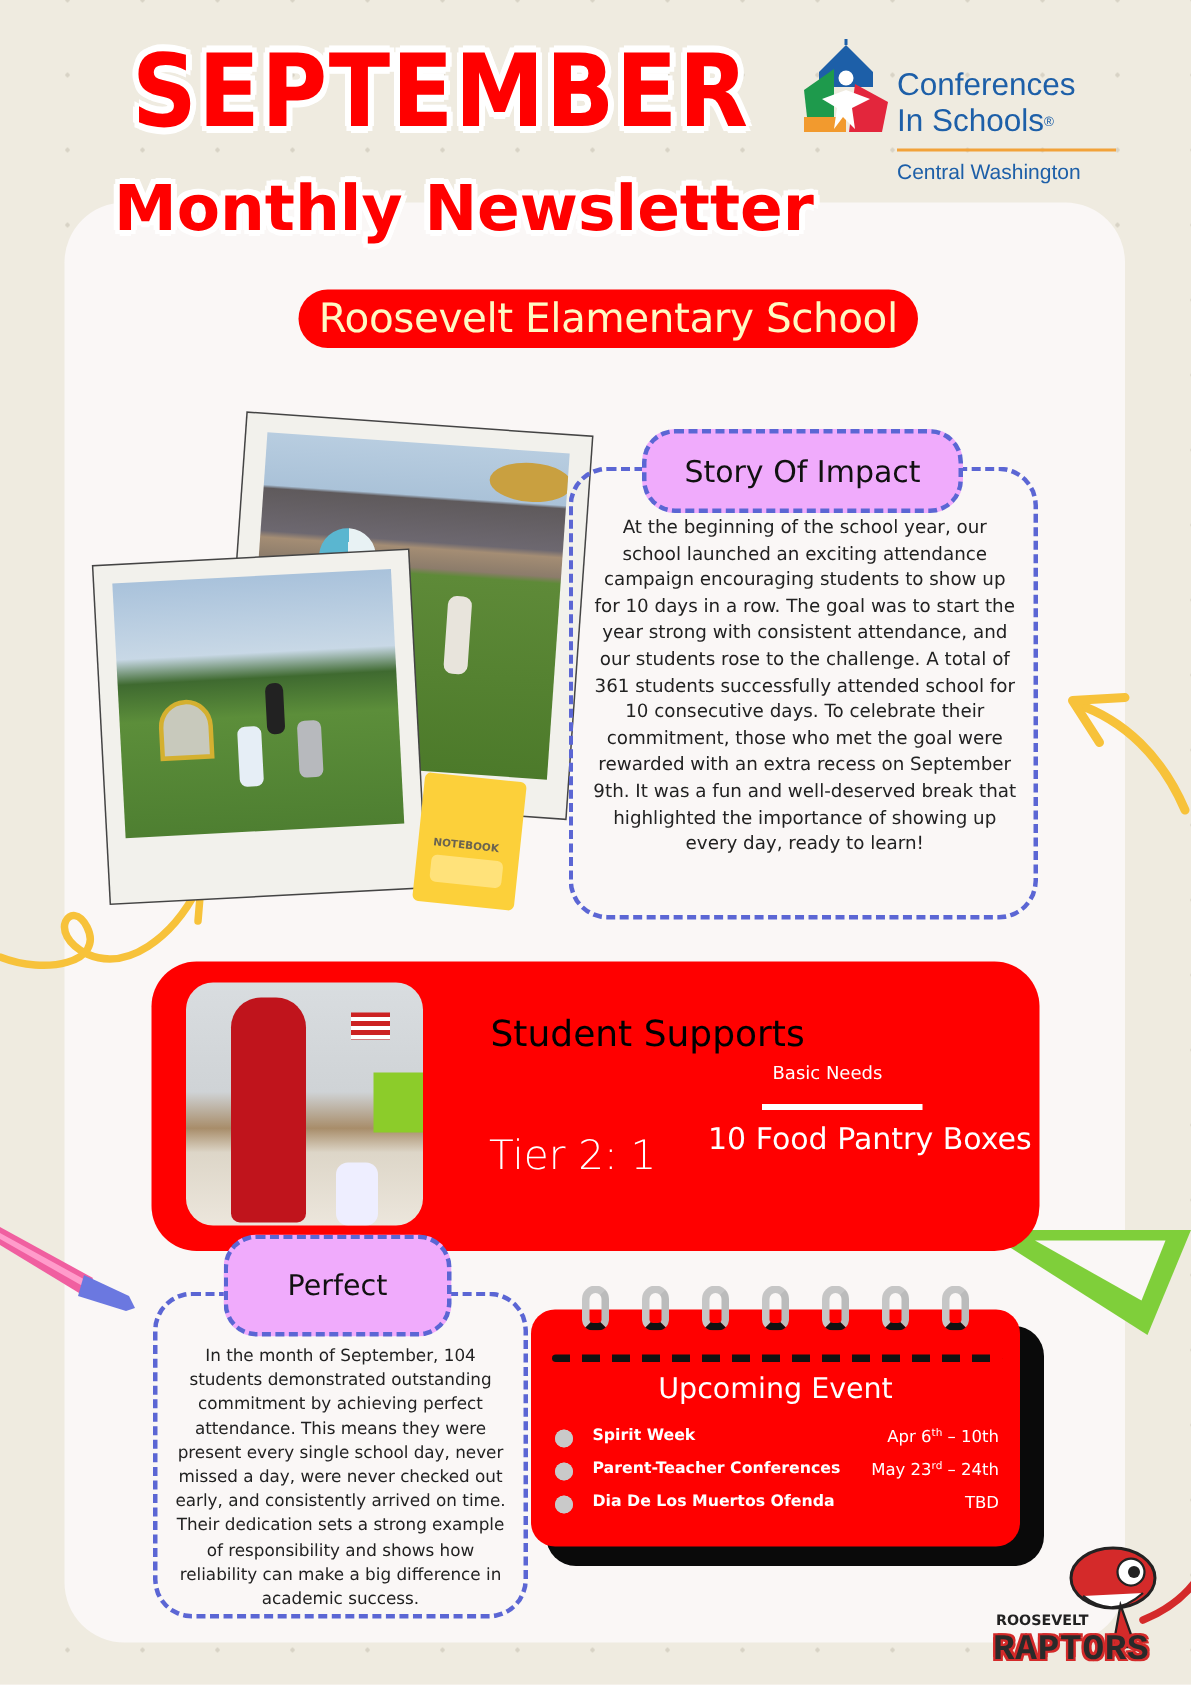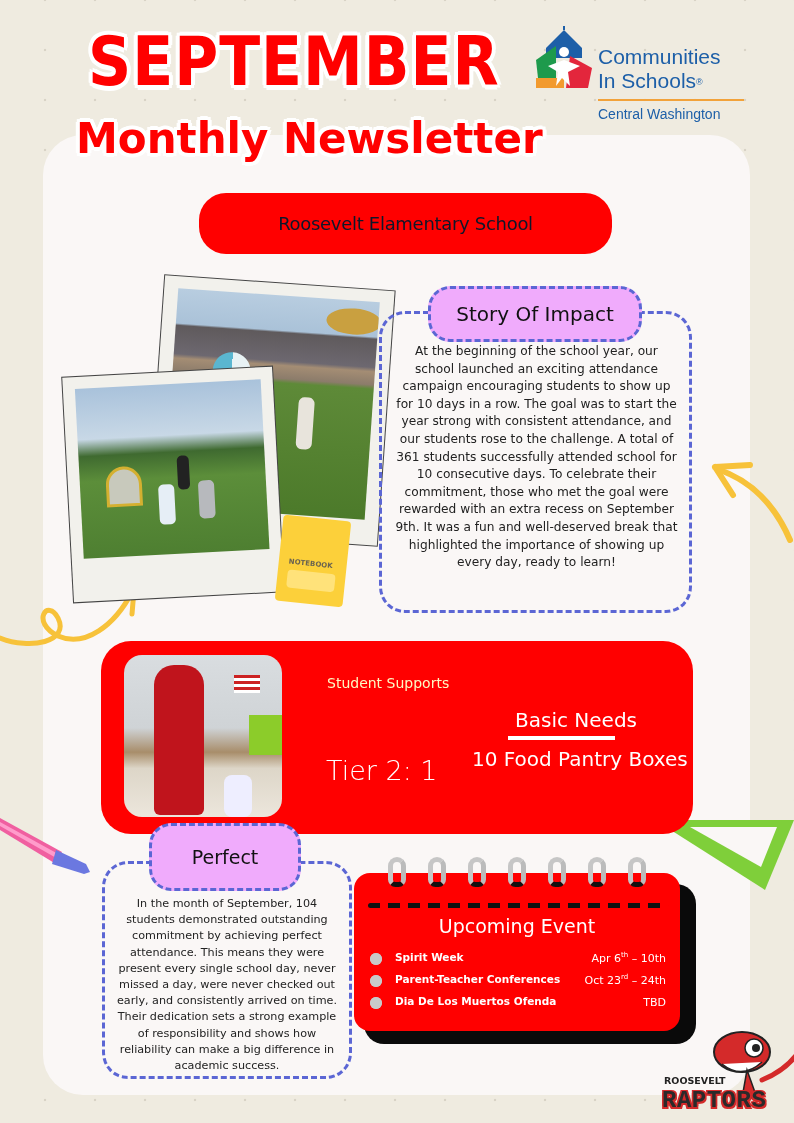--- a/index.html
+++ b/index.html
@@ -39,23 +39,23 @@
   
   .logo { position: absolute; left: 534px; top: 26px; width: 220px; height: 100px; }
   .logo-text1 { position: absolute; left: 64px; top: 20px; font-family: "Liberation Sans", sans-serif; font-size: 21px; color: #1d5fa8; line-height: 1; }
   .logo-text2 { position: absolute; left: 64px; top: 44px; font-family: "Liberation Sans", sans-serif; font-size: 21px; color: #1d5fa8; line-height: 1; }
   .logo-reg { font-size: 9px; vertical-align: middle; }
   .logo-rule { position: absolute; left: 64px; top: 73px; width: 146px; height: 2px; background: #f2a23a; }
   .logo-sub { position: absolute; left: 64px; top: 80px; font-family: "Liberation Sans", sans-serif; font-size: 14px; color: #1d5fa8; }
 
   
   .school-pill {
-    position: absolute; left: 199px; top: 193px; width: 413px; height: 61px;
-    background: #ff0000; border-radius: 27px; color: #0f172a;
-    font-family: "DejaVu Sans", sans-serif; font-size: 18px;
+    position: absolute; left: 199px; top: 193px; width: 413px; height: 39px;
+    background: #ff0000; border-radius: 27px; color: #fef9c3;
+    font-family: "DejaVu Sans", sans-serif; font-size: 27px;
     display: flex; align-items: center; justify-content: center; letter-spacing: -0.3px;
   }
 
   
   .dash-box { position: absolute; border: 3px dashed #5b66d4; border-radius: 26px; }
   .dash-label {
     position: absolute; background: #f0abfc; border: 3px dashed #5b66d4; border-radius: 22px;
     display: flex; align-items: center; justify-content: center; text-align: center;
     font-family: "DejaVu Sans", sans-serif; color: #111;
   }
@@ -78,23 +78,23 @@
   .notebook { position: absolute; left: 279px; top: 518px; width: 68px; height: 86px; background: #fcd03a; border-radius: 4px; transform: rotate(6deg); }
   .notebook-label { position: absolute; left: 10px; top: 42px; font-size: 7px; font-weight: bold; color: #6a6350; font-family: "DejaVu Sans", sans-serif; }
 
   
   .supports {
     position: absolute; left: 101px; top: 641px; width: 592px; height: 193px;
     background: #ff0000; border-radius: 30px;
   }
   .supports-photo { position: absolute; left: 23px; top: 14px; width: 158px; height: 162px; border-radius: 18px; overflow: hidden;
     background: linear-gradient(180deg, #d9dde0 0%, #cfd3d6 45%, #a88d6a 60%, #ddd6c8 70%, #ece6dc 100%); }
-  .supports-title { position: absolute; left: 226px; top: 34px; color: #fef9c3; font-size: 14px; font-family: "DejaVu Sans", sans-serif; }
+  .supports-title { position: absolute; left: 226px; top: 34px; color: #000000; font-size: 24px; font-family: "DejaVu Sans", sans-serif; }
   .tier { position: absolute; left: 225px; color: #fff; font-size: 27px; font-family: "DejaVu Sans", sans-serif; font-weight: 300; }
-  .basic-needs { position: absolute; left: 414px; top: 67px; color: #fff; font-size: 20px; font-family: "DejaVu Sans", sans-serif; }
+  .basic-needs { position: absolute; left: 414px; top: 67px; color: #fff; font-size: 12px; font-family: "DejaVu Sans", sans-serif; }
   .basic-rule { position: absolute; left: 407px; top: 95px; width: 107px; height: 4px; background: #fff; }
   .food { position: absolute; left: 371px; top: 106px; color: #ffffff; font-size: 20px; font-family: "DejaVu Sans", sans-serif; text-align: center; }
 
   
   .event-shadow { position: absolute; left: 364px; top: 884px; width: 332px; height: 160px; background: #0a0a0a; border-radius: 20px; }
   .event-card { position: absolute; left: 354px; top: 873px; width: 326px; height: 158px; background: #ff0000; border-radius: 16px; }
   .ring { position: absolute; top: 857px; width: 18px; height: 30px; border: 5px solid #c6c6c6; border-radius: 12px 12px 10px 10px; border-bottom-color: #111; border-right-color: #bbb; }
   .perf { position: absolute; left: 368px; top: 903px; width: 300px; height: 5px;
     background-image: repeating-linear-gradient(90deg, #111 0 12px, transparent 12px 20px); border-radius: 3px; }
   .event-title { position: absolute; left: 354px; top: 915px; width: 326px; text-align: center; color: #fff; font-size: 19px; font-family: "DejaVu Sans", sans-serif; }
@@ -141,21 +141,21 @@
 <div class="logo">
   <svg class="abs" style="left:0;top:0" width="60" height="64">
     <polygon points="30,4 48,22 48,32 12,32 12,22" fill="#1d5fa8"></polygon>
     <line x1="30" y1="4" x2="30" y2="-2" stroke="#1d5fa8" stroke-width="2"></line>
     <polygon points="2,34 22,20 22,52 4,52" fill="#1e9a4c"></polygon>
     <polygon points="36,30 58,42 54,62 32,62" fill="#e3263c"></polygon>
     <polygon points="2,52 30,52 30,62 2,62" fill="#f29a2e"></polygon>
     <circle cx="30" cy="26" r="5" fill="#fff"></circle>
     <path d="M14 40 L30 34 L46 40 L34 46 L36 60 L28 52 L22 60 L24 46 Z" fill="#fff"></path>
   </svg>
-  <div class="logo-text1">Communities</div>
+  <div class="logo-text1">Conferences</div>
   <div class="logo-text2"><span>In Schools</span><span class="logo-reg">®</span></div>
   <div class="logo-rule"></div>
   <div class="logo-sub">Central Washington</div>
 </div>
 
 <div class="school-pill">Roosevelt Elamentary School</div>
 
 <div class="polaroid photo-back">
   <div class="pimg">
     <div class="ball" style="left:150px;top:8px;width:55px;height:26px;background:#c9a040"></div>
@@ -213,21 +213,21 @@
 <div class="event-title">Upcoming Event</div>
 
 <div class="event-row" style="top:950px">
   <span class="event-bullet"></span>
   <span class="event-name">Spirit Week</span>
   <span class="event-date"><span>Apr 6</span><sup>th</sup><span> – 10th</span></span>
 </div>
 <div class="event-row" style="top:972px">
   <span class="event-bullet"></span>
   <span class="event-name">Parent-Teacher Conferences</span>
-  <span class="event-date"><span>Oct 23</span><sup>rd</sup><span> – 24th</span></span>
+  <span class="event-date"><span>May 23</span><sup>rd</sup><span> – 24th</span></span>
 </div>
 <div class="event-row" style="top:994px">
   <span class="event-bullet"></span>
   <span class="event-name">Dia De Los Muertos Ofenda</span>
   <span class="event-date"><span>TBD</span><sup></sup><span></span></span>
 </div>
 
 <div class="mascot">
   <svg class="abs" style="left:40px;top:0" width="100" height="80">
     <ellipse cx="40" cy="32" rx="28" ry="20" fill="#d42a2a" stroke="#222" stroke-width="2"></ellipse>

